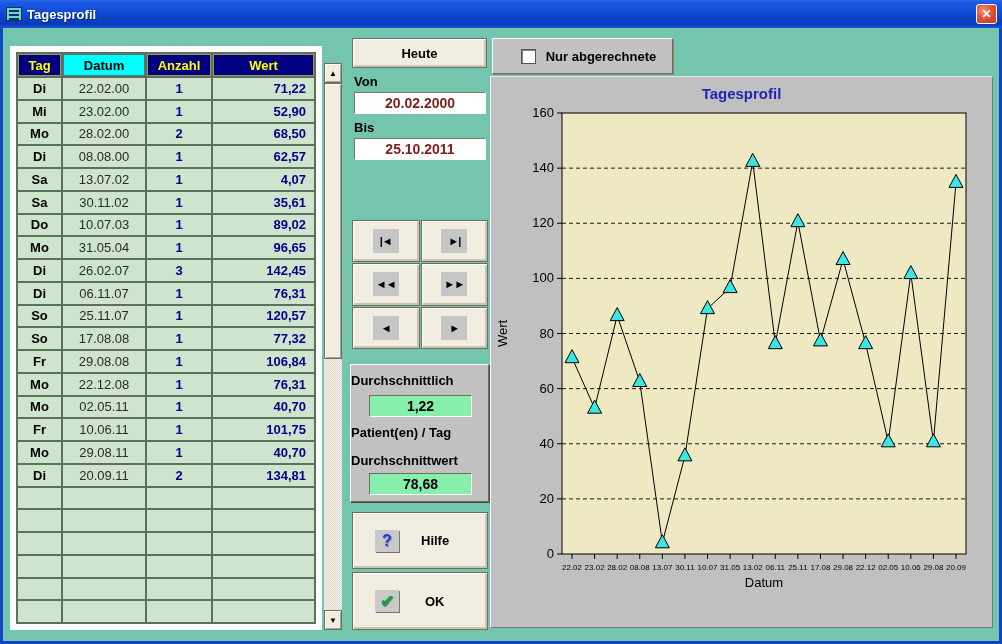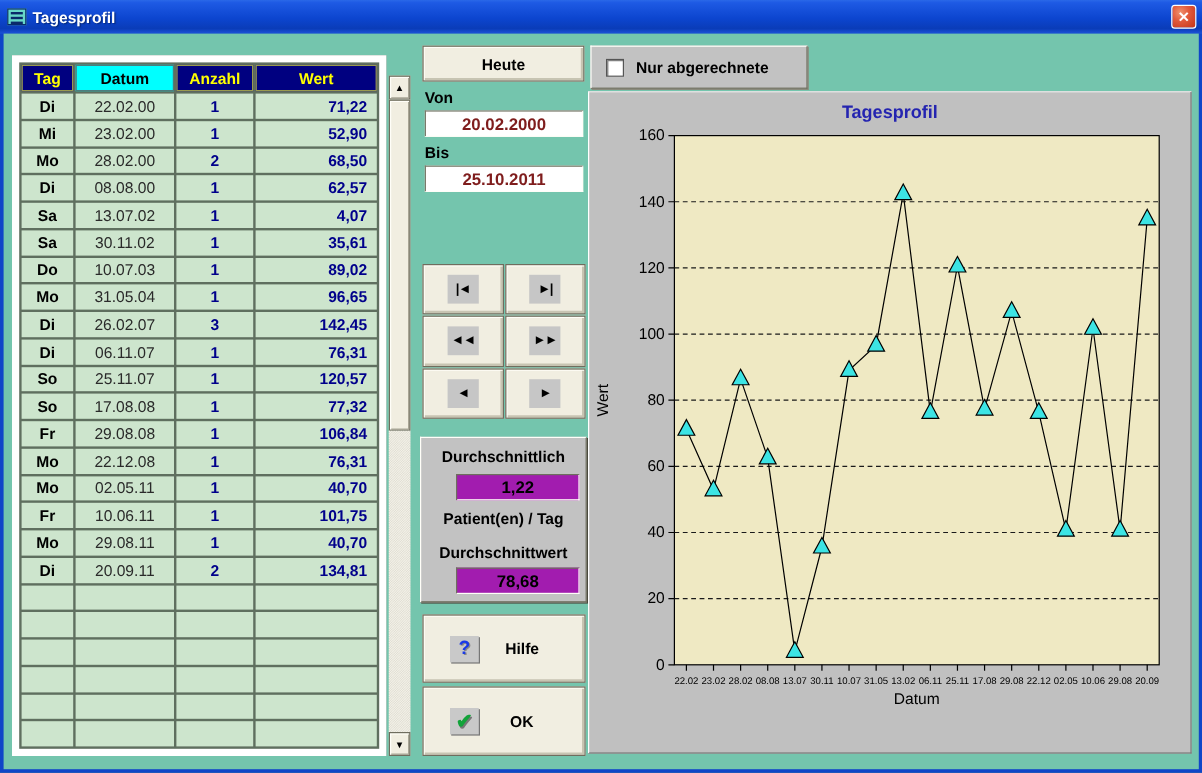--- a/index.html
+++ b/index.html
@@ -57,34 +57,34 @@
   .f-von { top:64px; } .f-bis { top:110px; }
   .navgrid { position:absolute; left:349px; top:192px; width:136px; height:129px;
     display:grid; grid-template-columns:1fr 1fr; grid-template-rows:1fr 1fr 1fr; gap:1px; }
   .navbtn { background:#f1eee1; border:1px solid #6f6d5e;
     box-shadow:inset 1px 1px 0 #fffef8, inset -2px -2px 0 #c7c4b2;
     display:flex; align-items:center; justify-content:center; cursor:pointer; }
   .navico { width:26px; height:24px; background:#c6c6c6; color:#000; font-size:11px; font-weight:bold;
     letter-spacing:-1px; display:flex; align-items:center; justify-content:center; }
   .stats { position:absolute; left:347px; top:336px; width:139px; height:138px; background:#c2c2c2;
     border:1px solid; border-color:#fffef8 #6e6e5e #6e6e5e #fffef8; box-shadow:1px 1px 0 #4a4a3e; }
-  .stats .slbl { position:absolute; width:100%; text-align:center; font-weight:bold; font-size:13px; color:#000; }
-  .cyanfield { position:absolute; left:18px; width:103px; height:22px; background:#a21caf;
+  .stats .slbl { position:absolute; width:100%; text-align:left; font-weight:bold; font-size:13px; color:#000; }
+  .cyanfield { position:absolute; left:18px; width:103px; height:22px; background:#86efac;
     border:1px solid; border-color:#6e6e5e #fffef8 #fffef8 #6e6e5e;
-    font-weight:bold; font-size:14px; color:#000; display:flex; align-items:center; justify-content:center;margin-left:11px; }
+    font-weight:bold; font-size:14px; color:#000; display:flex; align-items:center; justify-content:center; }
   .btn-hilfe { left:349px; top:484px; width:136px; height:57px; justify-content:flex-start; padding-left:22px; gap:22px; }
   .btn-ok    { left:349px; top:544px; width:136px; height:58px; justify-content:flex-start; padding-left:22px; gap:26px; }
   .icobox { width:24px; height:22px; background:#c9c9c9; box-shadow:1px 1px 0 #777;
     display:flex; align-items:center; justify-content:center; }
   .qmark { color:#1a3ae8; font-size:16px; font-weight:bold; text-shadow:1px 1px 0 #888; }
   .check { color:#12a33a; font-size:17px; font-weight:bold; text-shadow:1px 1px 0 #777; }
   
   .checkpanel { position:absolute; left:489px; top:10px; width:181px; height:36px; background:#c2c2c2;
     border:1px solid; border-color:#fffef8 #6e6e5e #6e6e5e #fffef8; box-shadow:1px 1px 0 #8a8a7c;
-    display:flex; align-items:center; padding-left:12px; gap:10px; }
+    display:flex; align-items:center; padding-left:12px; gap:10px;justify-content:center; }
   .checkbox { width:15px; height:15px; background:#fff; border:1px solid #555;
     box-shadow:inset 1px 1px 0 #808080, inset -1px -1px 0 #fff; cursor:pointer; }
   .checklabel { font-weight:bold; font-size:13px; color:#000; }
   
   .chartpanel { position:absolute; left:487px; top:48px; width:503px; height:552px; background:#c0c0c0;
     border:1px solid; border-color:#e8e8e8 #7a7a7a #7a7a7a #ffffff; }
   .charttitle { position:absolute; left:0; top:8px; width:100%; text-align:center;
     font-weight:bold; font-size:15px; color:#2424b0; }
   .chartsvg { position:absolute; left:0; top:0; width:503px; height:550px; }
 </style>

